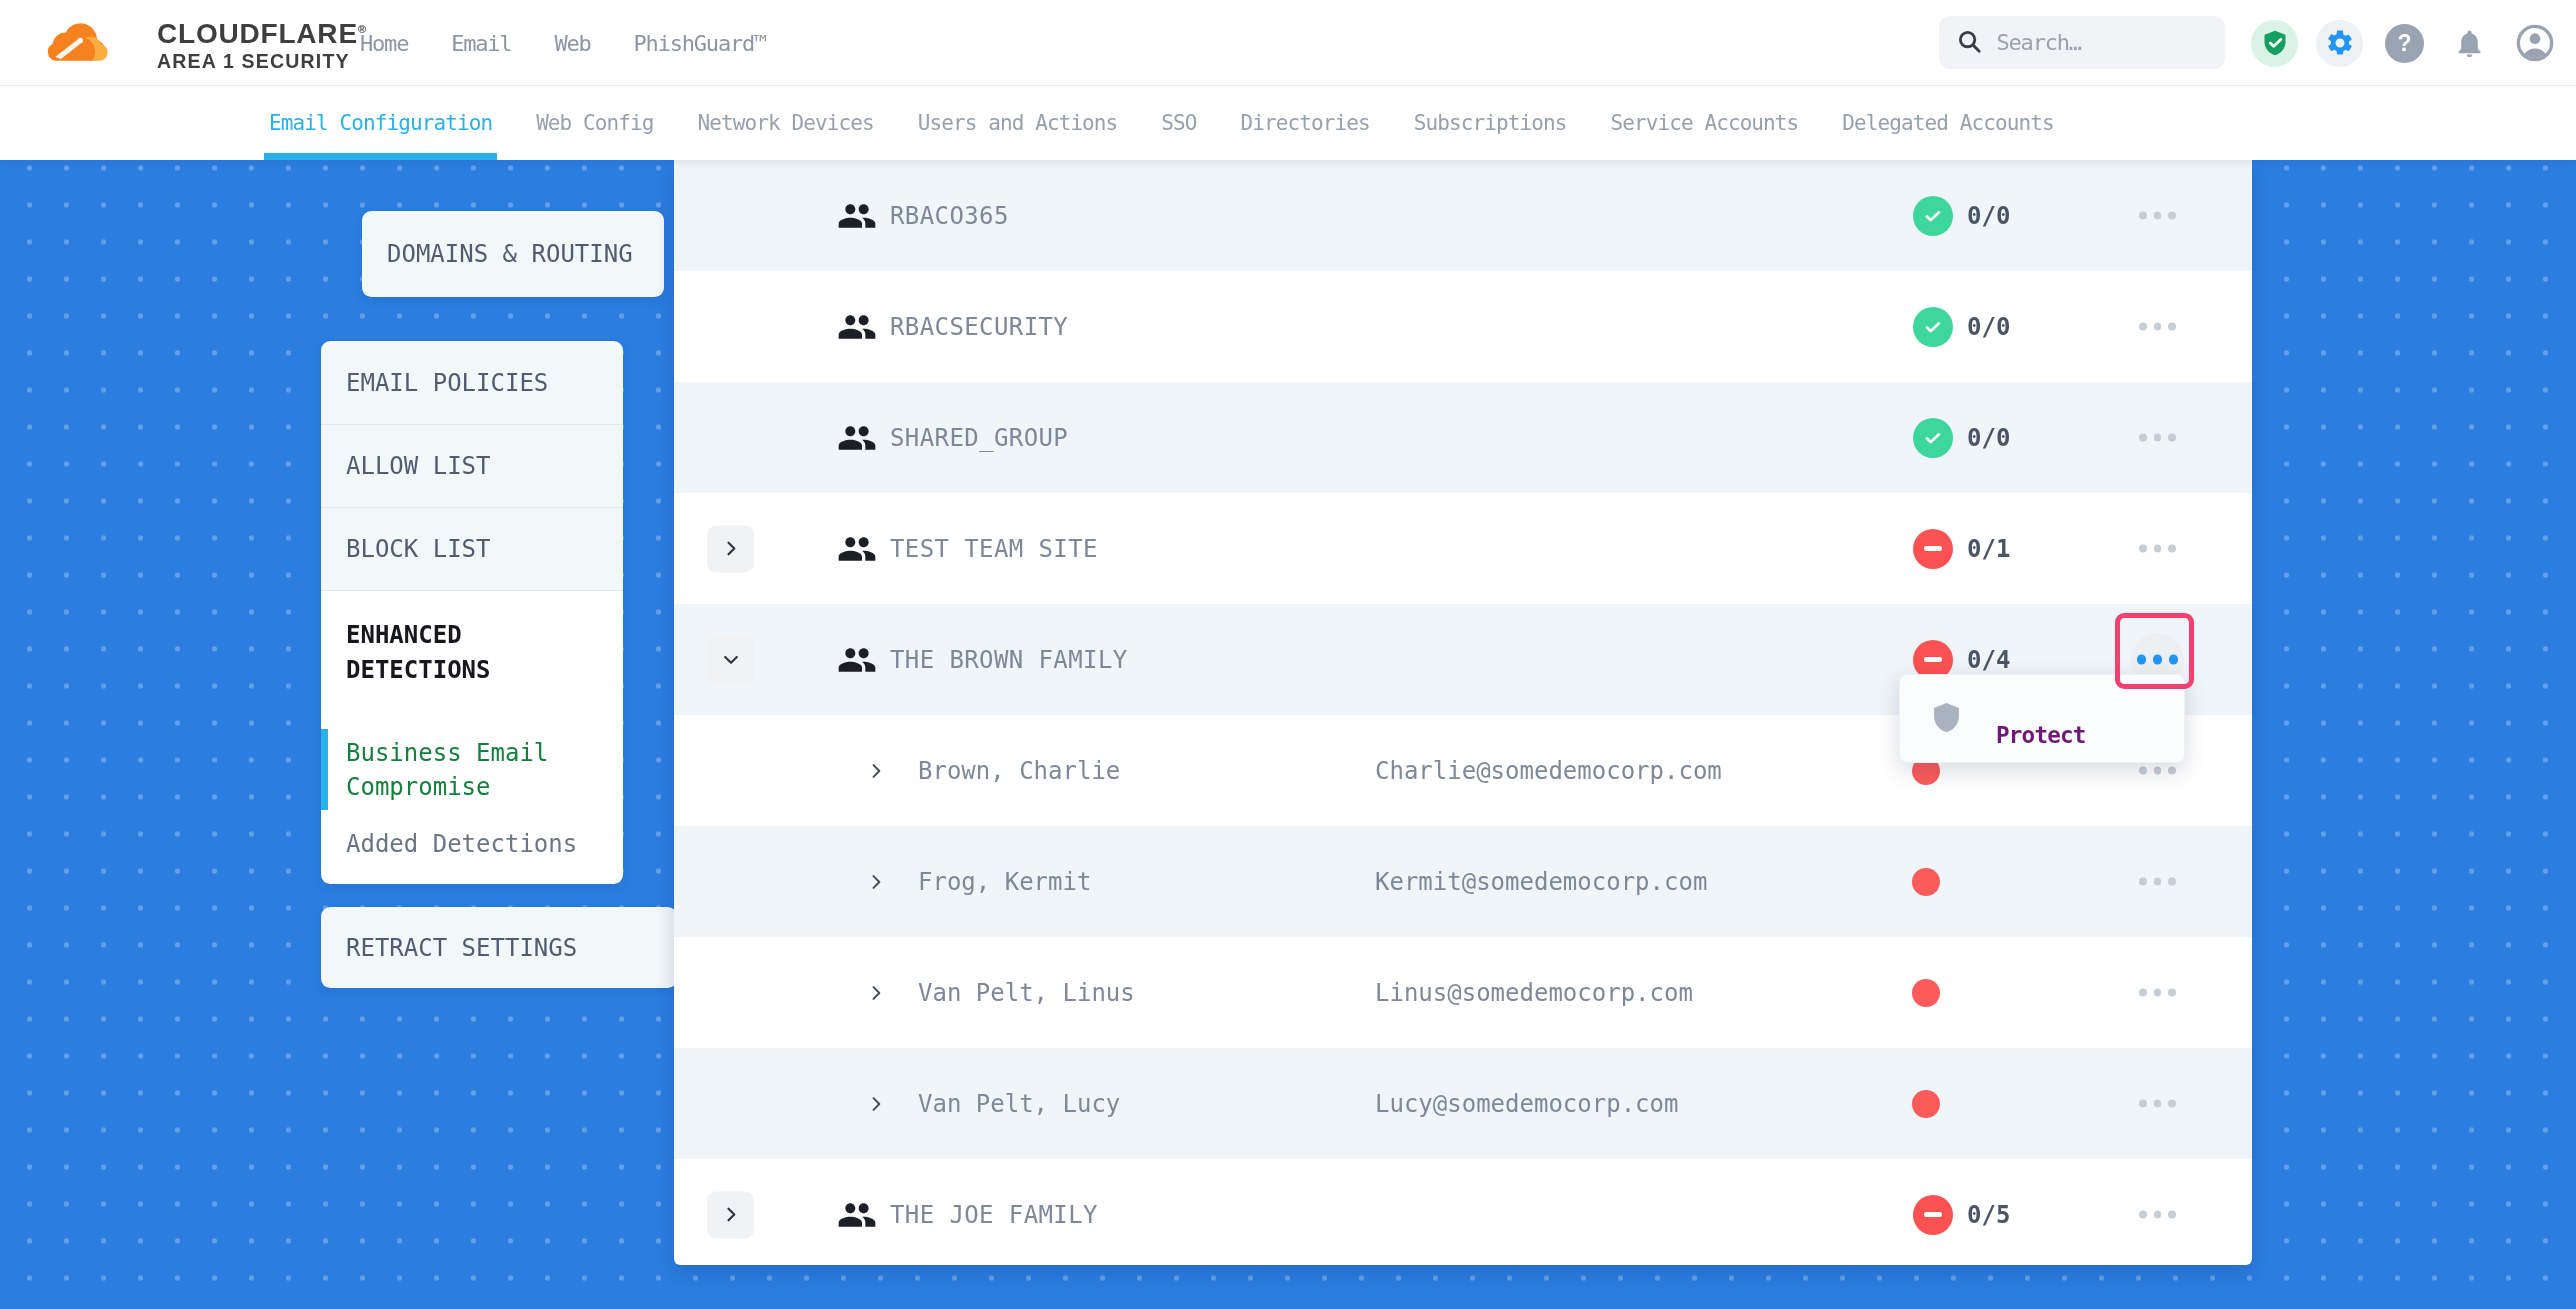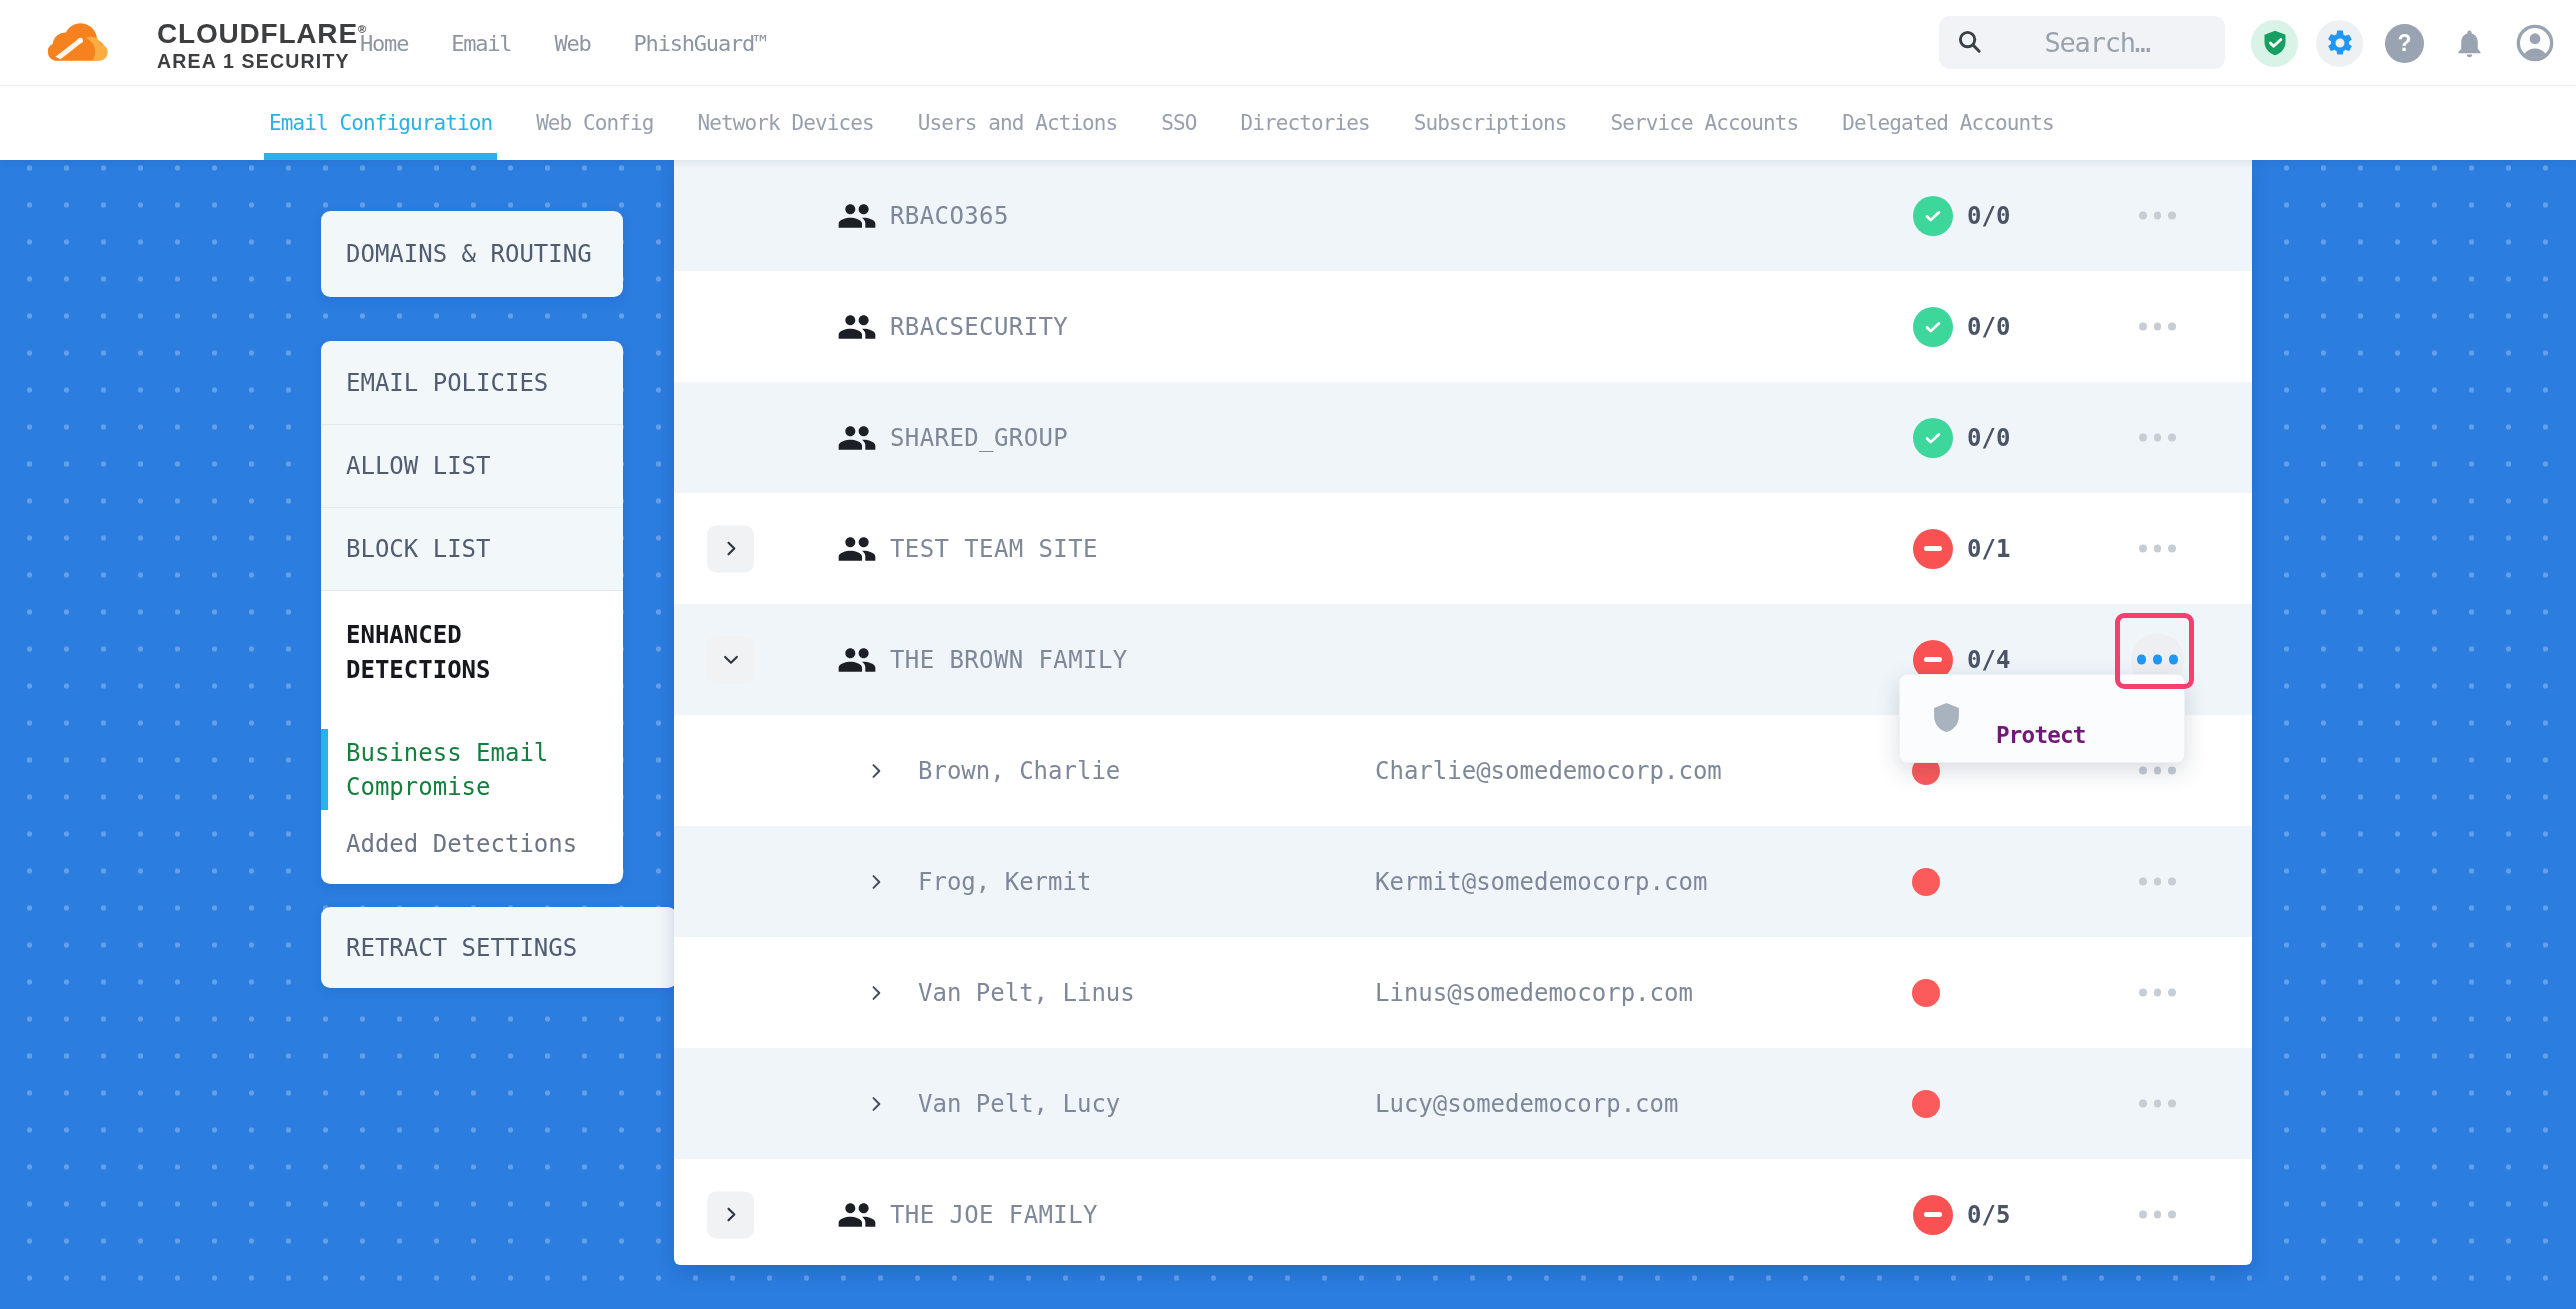--- a/index.html
+++ b/index.html
@@ -23,21 +23,21 @@
   .brand-mark{ font-size:11px; vertical-align:super;}
   .brand-sub{ font-size:19.5px; font-weight:bold; letter-spacing:1.2px; line-height:25px;}
   .main-nav{ position:absolute; left:360px; top:0; height:86px; display:flex; align-items:center; gap:43px; }
   .main-nav a{ font-size:22px; letter-spacing:-1.2px; color:#8d95a3; text-decoration:none; }
   .search-pill{
     position:absolute; left:1939px; top:16.3px; width:286px; height:53px;
     background:#f1f3f6; border-radius:11px; display:flex; align-items:center; padding:0 17px; gap:14px;
   }
   .search-pill input{
     border:none; outline:none; background:transparent; width:195px;
-    font-family:"DejaVu Sans Mono", monospace; font-size:27px; letter-spacing:-1.2px; color:#7f1d1d;margin-left:48px;
+    font-family:"DejaVu Sans Mono", monospace; font-size:22px; letter-spacing:-1.2px; color:#7f1d1d;
   }
   .search-pill input::placeholder{ color:#9aa2ad; }
   .hdr-icons{ position:absolute; left:2251px; top:0; height:86px; display:flex; align-items:center; gap:18px; }
   .icn{ width:47px; height:47px; display:flex; align-items:center; justify-content:center; border-radius:50%; cursor:pointer;}
   .icn.shield-ok{ background:#d9f3e7; }
   .icn.gear{ background:#eef1f4; }
   .help-circle{ width:39px; height:39px; border-radius:50%; background:#9aa3b1; color:#fff;
     display:flex; align-items:center; justify-content:center; font-family:"Liberation Sans",sans-serif;
     font-size:23px; font-weight:bold; }
 
@@ -57,21 +57,21 @@
     position:relative; height:1149px;
     background-color:#2b7de0;
     background-image:radial-gradient(rgba(255,255,255,.27) 2.5px, rgba(255,255,255,0) 3px);
     background-size:37px 37px; background-position:11px 26.5px;
   }
 
   
   .side{ position:absolute; left:321px; top:0; width:302px; }
   .side-card{ background:#f2f7fa; border-radius:9.3px; color:#525c71; box-shadow:0 3.1px 11px rgba(10,40,90,.10); }
   .card-domains{ position:absolute; top:51px; width:302px; height:86px;
-    display:flex; align-items:center; padding:0 25px; font-size:24px; }
+    display:flex; align-items:center; padding:0 25px; font-size:24px;margin-left:41px; }
   .card-policies{ position:absolute; top:181px; width:302px; border-radius:9.3px; overflow:hidden;
     box-shadow:0 3.1px 11px rgba(10,40,90,.10); }
   .policy-item{ background:#f2f7fa; height:83px; display:flex; align-items:center;
     padding:0 25px; font-size:24px; color:#525c71; cursor:pointer; }
   .policy-item + .policy-item{ border-top:1.6px solid #e2e8ee; }
   .enhanced-sec{ background:#ffffff; border-top:1.6px solid #e2e8ee; padding:26.5px 22px 23px 25px; }
   .enhanced-head{ font-size:24px; font-weight:bold; color:#16181d; line-height:35px; }
   .enh-item{ position:relative; margin-top:23px; font-size:24px; line-height:34px; cursor:pointer; }
   .enh-item.active{ color:#15803d;margin-top:48px; }
   .enh-item.active::before{ content:''; position:absolute; left:-25px; top:-6.2px; bottom:-6.2px; width:7px; background:#29b2e8; }

